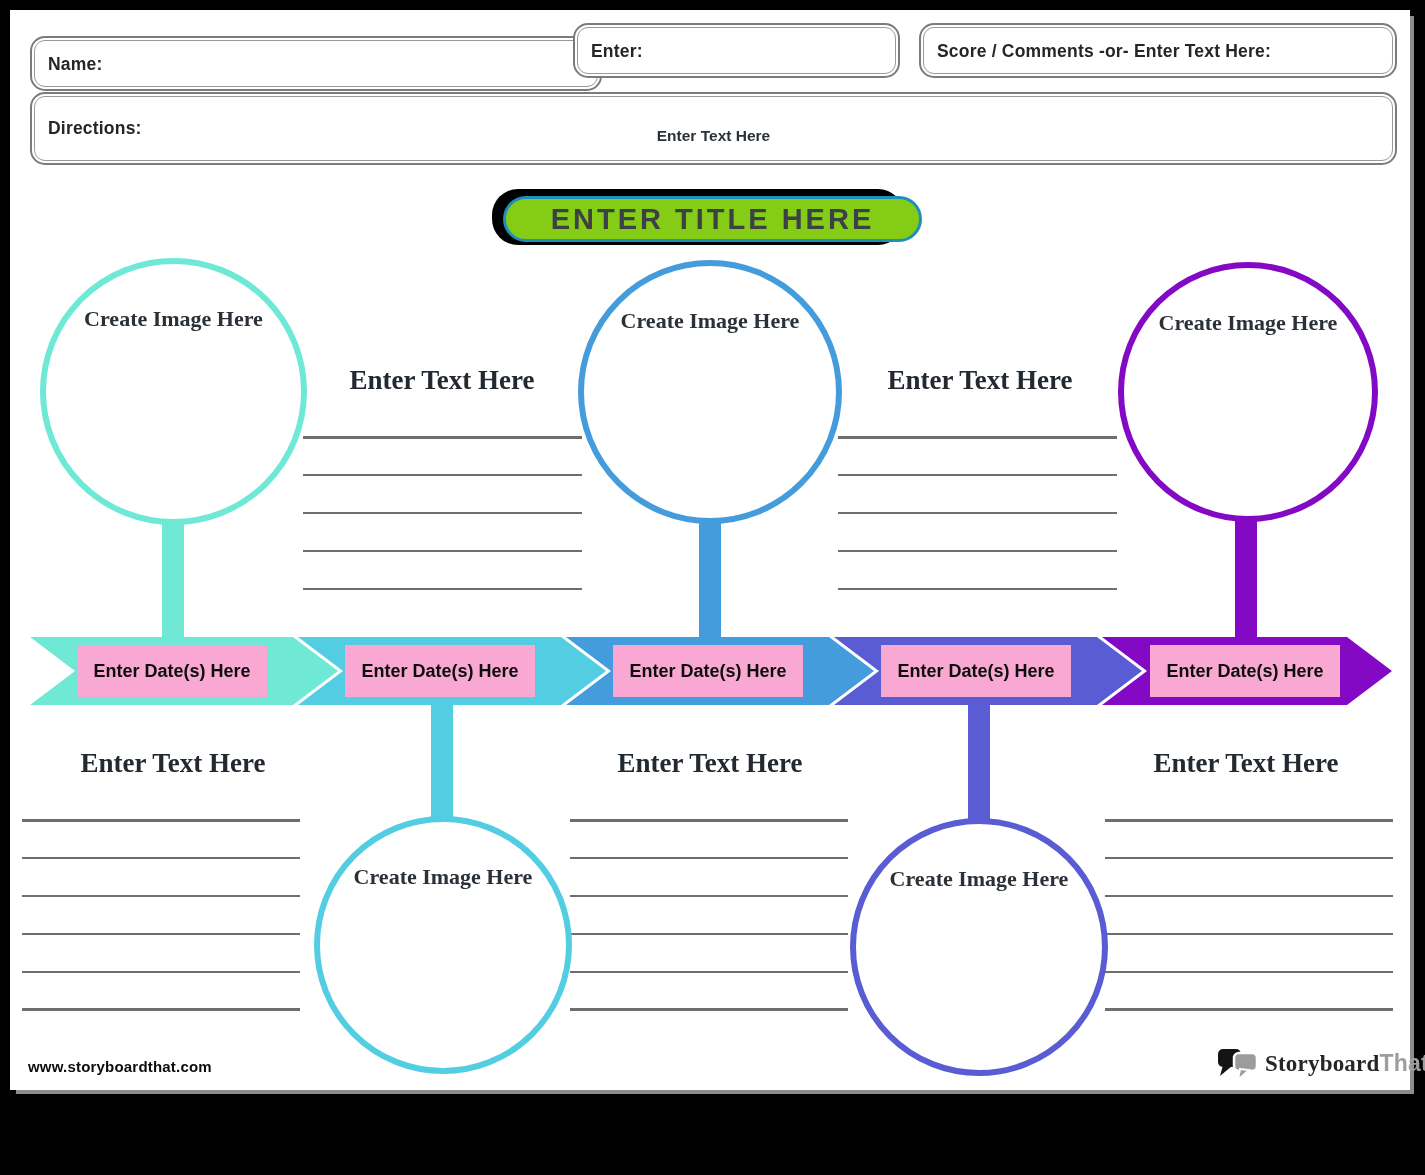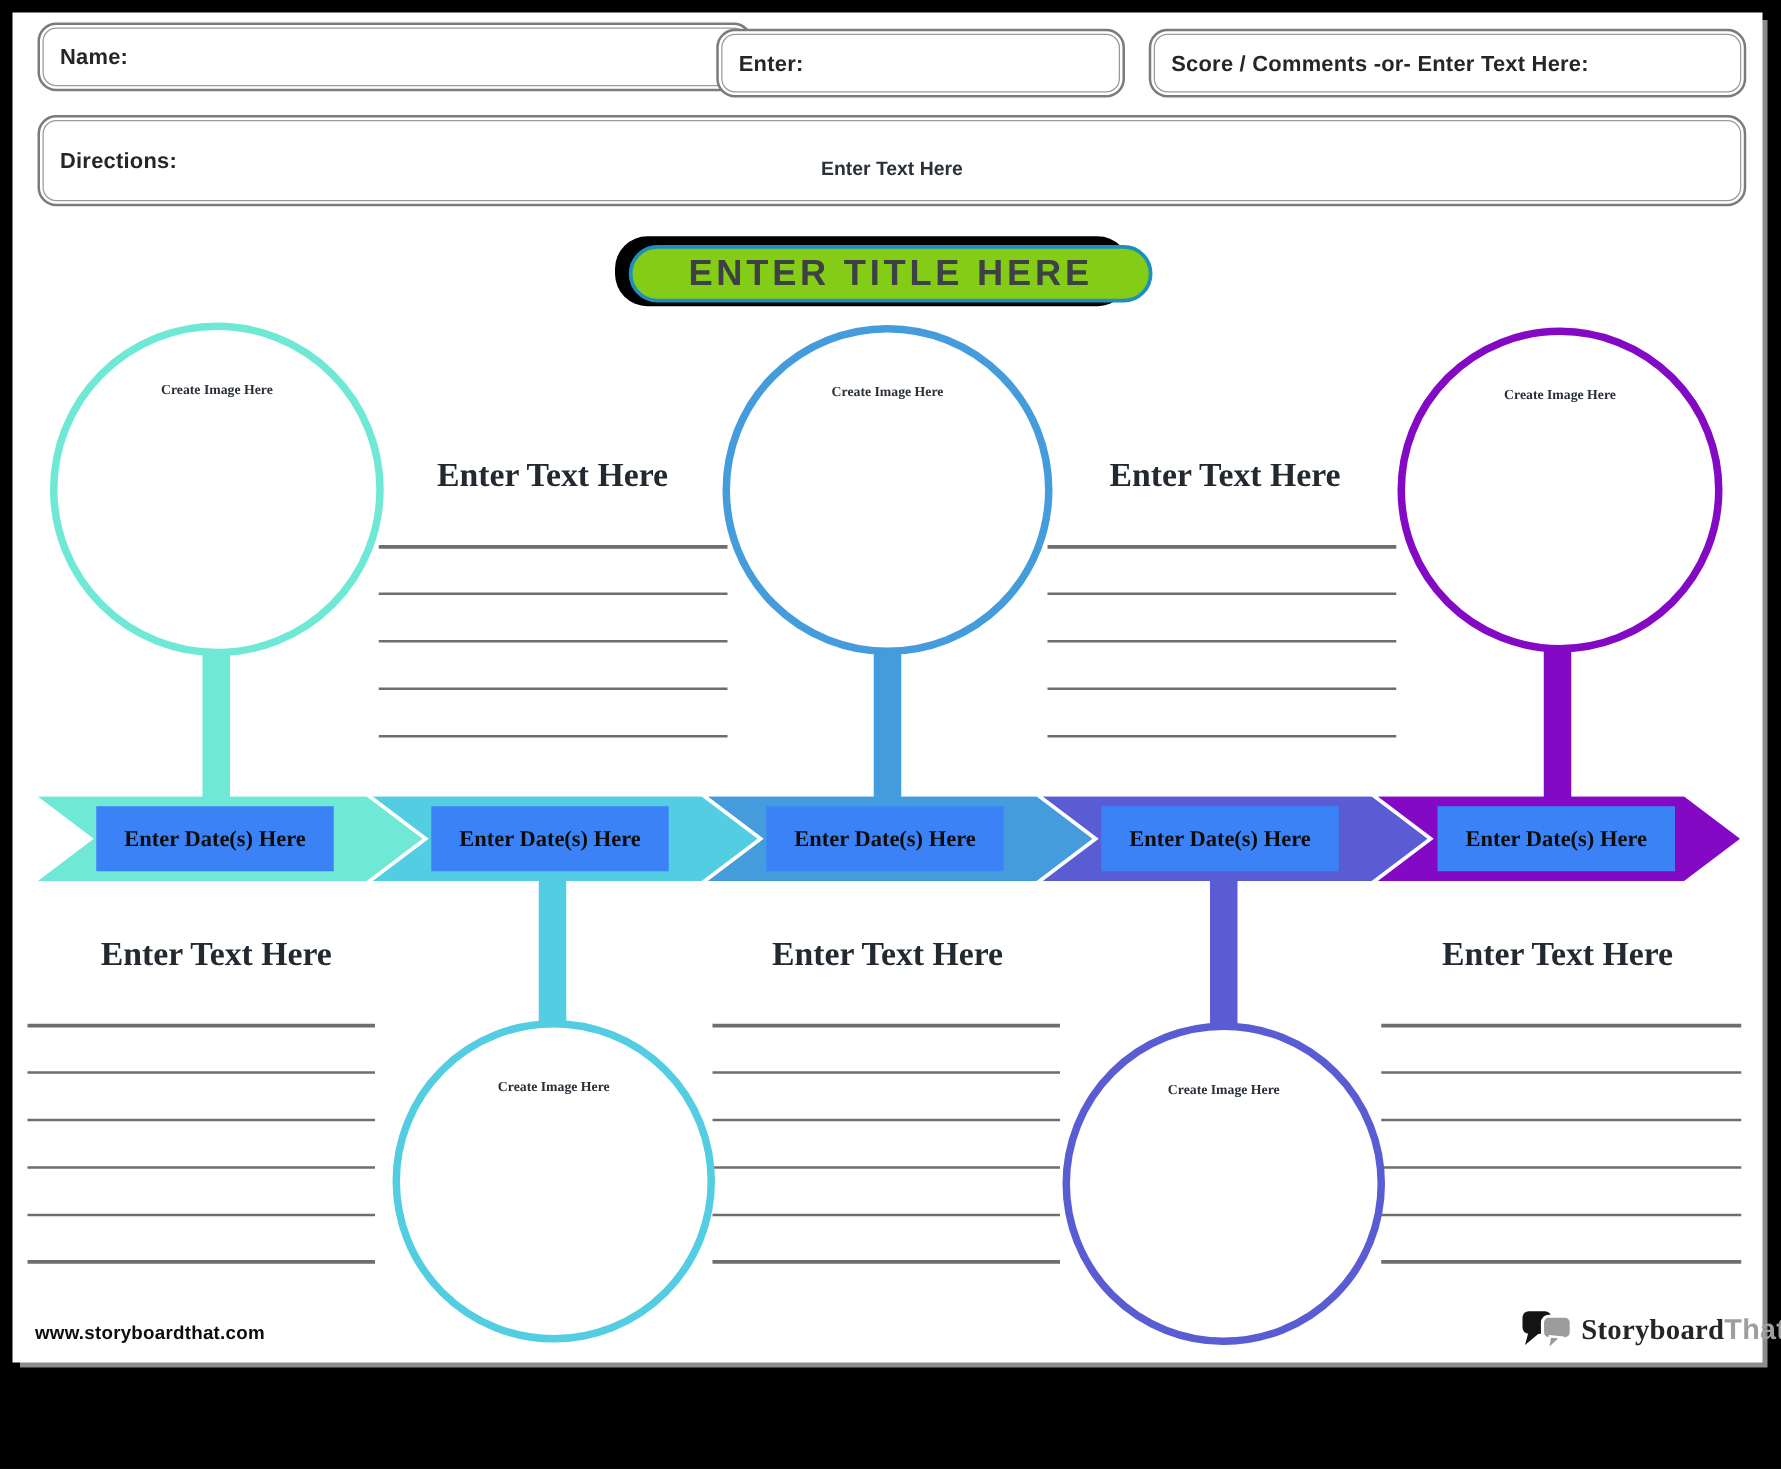--- a/index.html
+++ b/index.html
@@ -6,62 +6,62 @@
   #screen{position:relative;width:1425px;height:1175px;background:#000;overflow:hidden;
           font-family:"Liberation Sans",sans-serif;}
   .page{position:absolute;left:10px;top:10px;width:1400px;height:1080px;background:#fff;
         box-shadow:5px 5px 0 -1px #8c8c8c;}
 
   
   .field-box{position:absolute;border:2.5px solid #7b7b7b;border-radius:15px;background:#fff;box-sizing:border-box;}
   .field-box::after{content:"";position:absolute;inset:2px;border:1px solid #9a9a9a;border-radius:11px;pointer-events:none;}
   .field-label{position:absolute;left:16px;top:50%;transform:translateY(-50%);
                font-weight:bold;font-size:17.5px;color:#262626;letter-spacing:.2px;white-space:nowrap;}
-  .box-name{left:20px;top:8px;width:572px;height:55px;}
+  .box-name{left:20px;top:26px;width:572px;height:55px;}
   .box-date{left:563px;top:13px;width:327px;height:55px;}
   .box-score{left:909px;top:13px;width:478px;height:55px;}
   .box-directions{left:20px;top:82px;width:1367px;height:73px;}
   .box-directions .field-label{top:24px;transform:none;}
   .directions-text{position:absolute;left:0;right:0;top:33px;text-align:center;
                    font-weight:bold;font-size:15.5px;color:#2b3138;}
 
   
   .title-wrap{position:absolute;left:493px;top:186px;width:419px;height:46px;}
   .title-shadow{position:absolute;left:-11px;top:-7px;width:412px;height:56px;background:#000;border-radius:26px;}
   .title-inner{position:absolute;inset:0;background:#84cc16;border:3.5px solid #1e8fbd;border-radius:23px;
                display:flex;align-items:center;justify-content:center;box-sizing:border-box;}
   .title-text{font-weight:bold;font-size:29px;letter-spacing:3px;color:#3d4145;}
 
   
   .seg{position:absolute;top:627px;height:68px;width:308px;
        clip-path:polygon(0 0,263px 0,308px 34px,263px 68px,0 68px,45px 34px);}
   .s1{left:20px;}  .s2{left:288px;}  .s3{left:556px;}  .s4{left:824px;}
   .s5{left:1092px;width:290px;clip-path:polygon(0 0,245px 0,290px 34px,245px 68px,0 68px,45px 34px);}
 
-  .datebox{position:absolute;top:635px;width:190px;height:52px;background:#3b82f6;
+  .datebox{position:absolute;top:635px;width:190px;height:52px;background:#f9a8d4;
            display:flex;align-items:center;justify-content:center;
-           font-family:Liberation Serif, serif;font-weight:bold;font-size:18px;color:#0d0d0d;}
+           font-family:Liberation Sans, sans-serif;font-weight:bold;font-size:18px;color:#0d0d0d;}
   .d1{left:67px;} .d2{left:335px;} .d3{left:603px;} .d4{left:871px;} .d5{left:1140px;}
 
   .stem{position:absolute;width:22px;}
   .st1{left:152px;top:505px;height:125px;}
   .st2{left:421px;top:693px;height:120px;}
   .st3{left:689px;top:505px;height:125px;}
   .st4{left:958px;top:693px;height:120px;}
   .st5{left:1225px;top:505px;height:125px;}
 
   
   .circle{position:absolute;background:#fff;border-radius:50%;border:6px solid #000;box-sizing:border-box;z-index:3;}
   .c1{left:30px;top:248px;width:267px;height:267px;}
   .c2{left:304px;top:806px;width:258px;height:258px;}
   .c3{left:568px;top:250px;width:264px;height:264px;}
   .c4{left:840px;top:808px;width:258px;height:258px;}
   .c5{left:1108px;top:252px;width:260px;height:260px;}
   .circle-label{position:absolute;left:0;right:0;top:42px;text-align:center;
-                font-family:"Liberation Serif",serif;font-weight:bold;font-size:11px;color:#2b3138;}
+                font-family:"Liberation Serif",serif;font-weight:bold;font-size:22px;color:#2b3138;}
 
   
   .theading{position:absolute;width:300px;text-align:center;
             font-family:"Liberation Serif",serif;font-weight:bold;font-size:27px;color:#232931;}
   .h1{left:13px;top:738px;}  .h2{left:282px;top:355px;}  .h3{left:550px;top:738px;}
   .h4{left:820px;top:355px;} .h5{left:1086px;top:738px;}
 
   .lines{position:absolute;display:flex;flex-direction:column;justify-content:space-between;}
   .lines i{display:block;height:2.5px;background:#6e6e6e;}
   .l2{left:293px;top:426px;width:279px;height:154px;}

